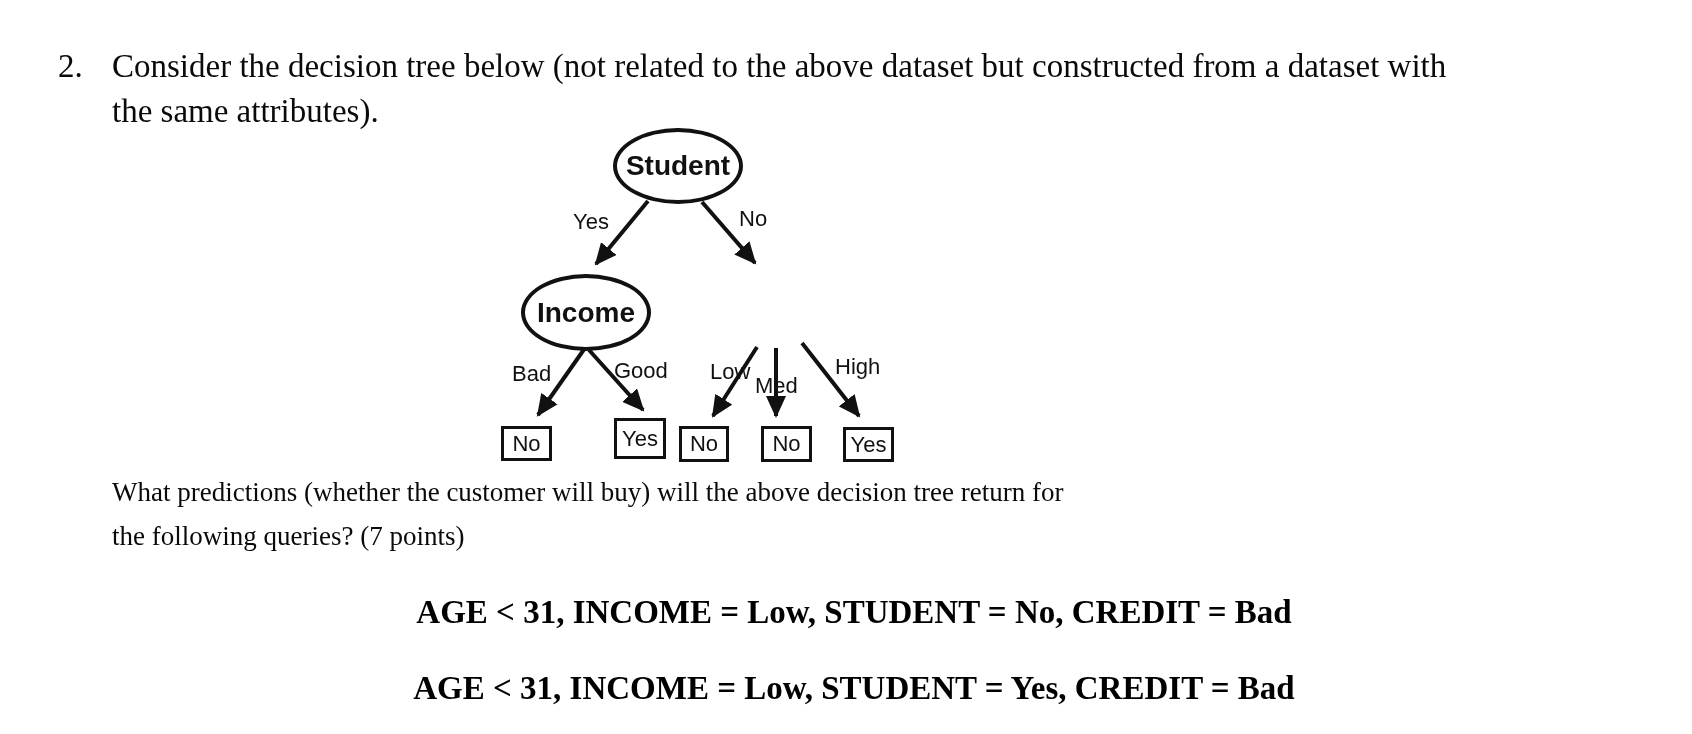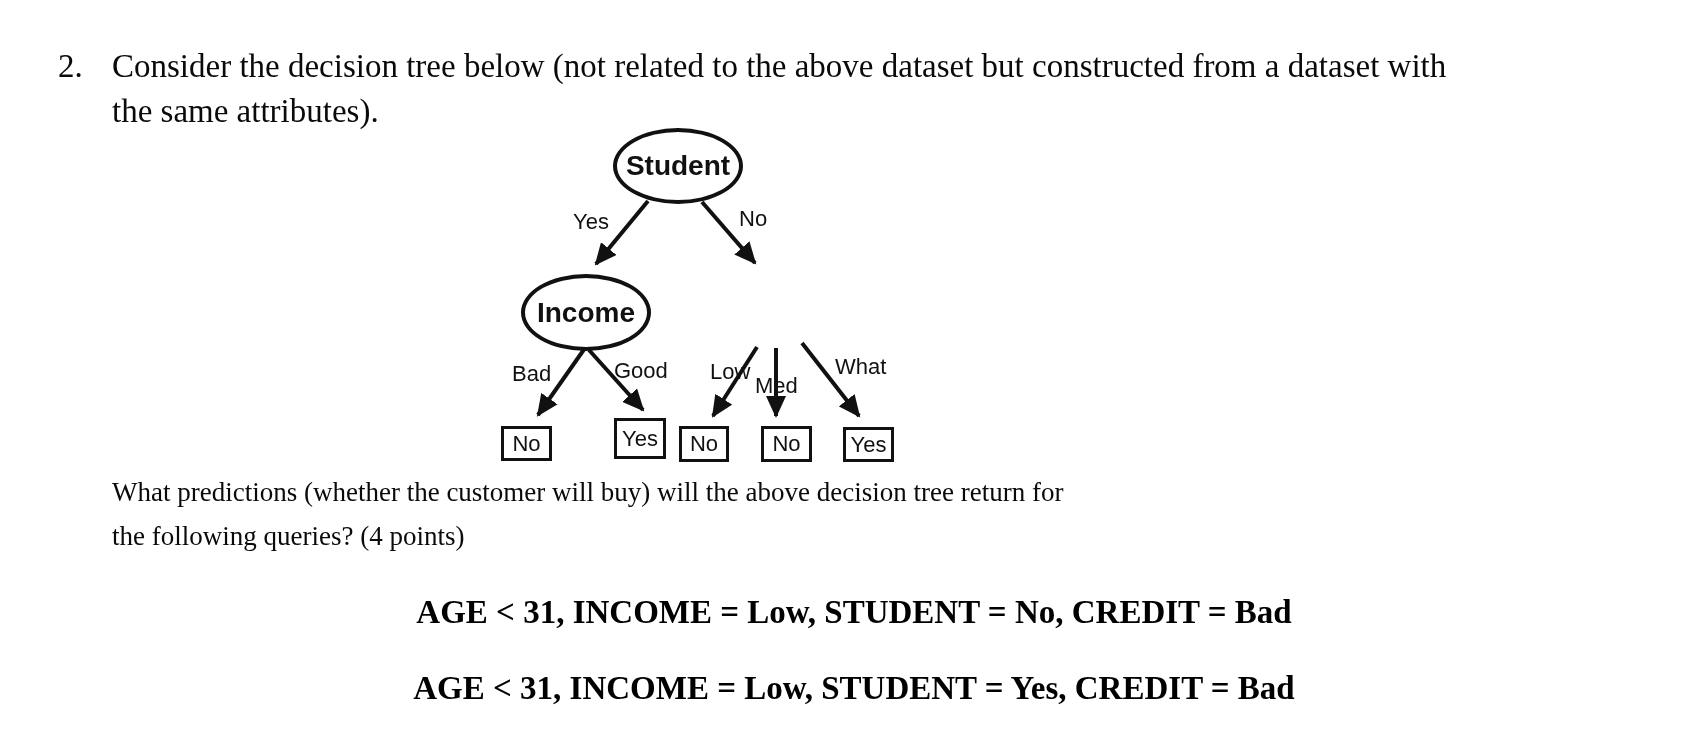--- a/index.html
+++ b/index.html
@@ -115,30 +115,30 @@
 
     <div class="node" style="left:613px; top:128px; width:130px; height:76px;">Student</div>
     <div class="node" style="left:521px; top:274px; width:130px; height:77px;">Income</div>
 
     <span class="edge-label" style="left:573px; top:209px;">Yes</span>
     <span class="edge-label" style="left:739px; top:206px;">No</span>
     <span class="edge-label" style="left:512px; top:361px;">Bad</span>
     <span class="edge-label" style="left:614px; top:358px;">Good</span>
     <span class="edge-label" style="left:710px; top:359px;">Low</span>
     <span class="edge-label" style="left:755px; top:373px;">Med</span>
-    <span class="edge-label" style="left:835px; top:354px;">What</span>
+    <span class="edge-label" style="left:835px; top:354px;">High</span>
 
     <div class="leaf" style="left:501px; top:426px; width:51px; height:35px;">No</div>
     <div class="leaf" style="left:614px; top:418px; width:52px; height:41px;">Yes</div>
     <div class="leaf" style="left:679px; top:426px; width:50px; height:36px;">No</div>
     <div class="leaf" style="left:761px; top:426px; width:51px; height:36px;">No</div>
     <div class="leaf" style="left:843px; top:427px; width:51px; height:35px;">Yes</div>
   </div>
 
   <div class="followup">
     <div class="f-line">What predictions (whether the customer will buy) will the above decision tree return for</div>
-    <div class="f-line">the following queries? (4 points)</div>
+    <div class="f-line">the following queries? (7 points)</div>
   </div>
 
   <div class="query query-1">AGE &lt; 31, INCOME = Low, STUDENT = No, CREDIT = Bad</div>
   <div class="query query-2">AGE &lt; 31, INCOME = Low, STUDENT = Yes, CREDIT = Bad</div>
 
 </div>
 
 </body></html>

